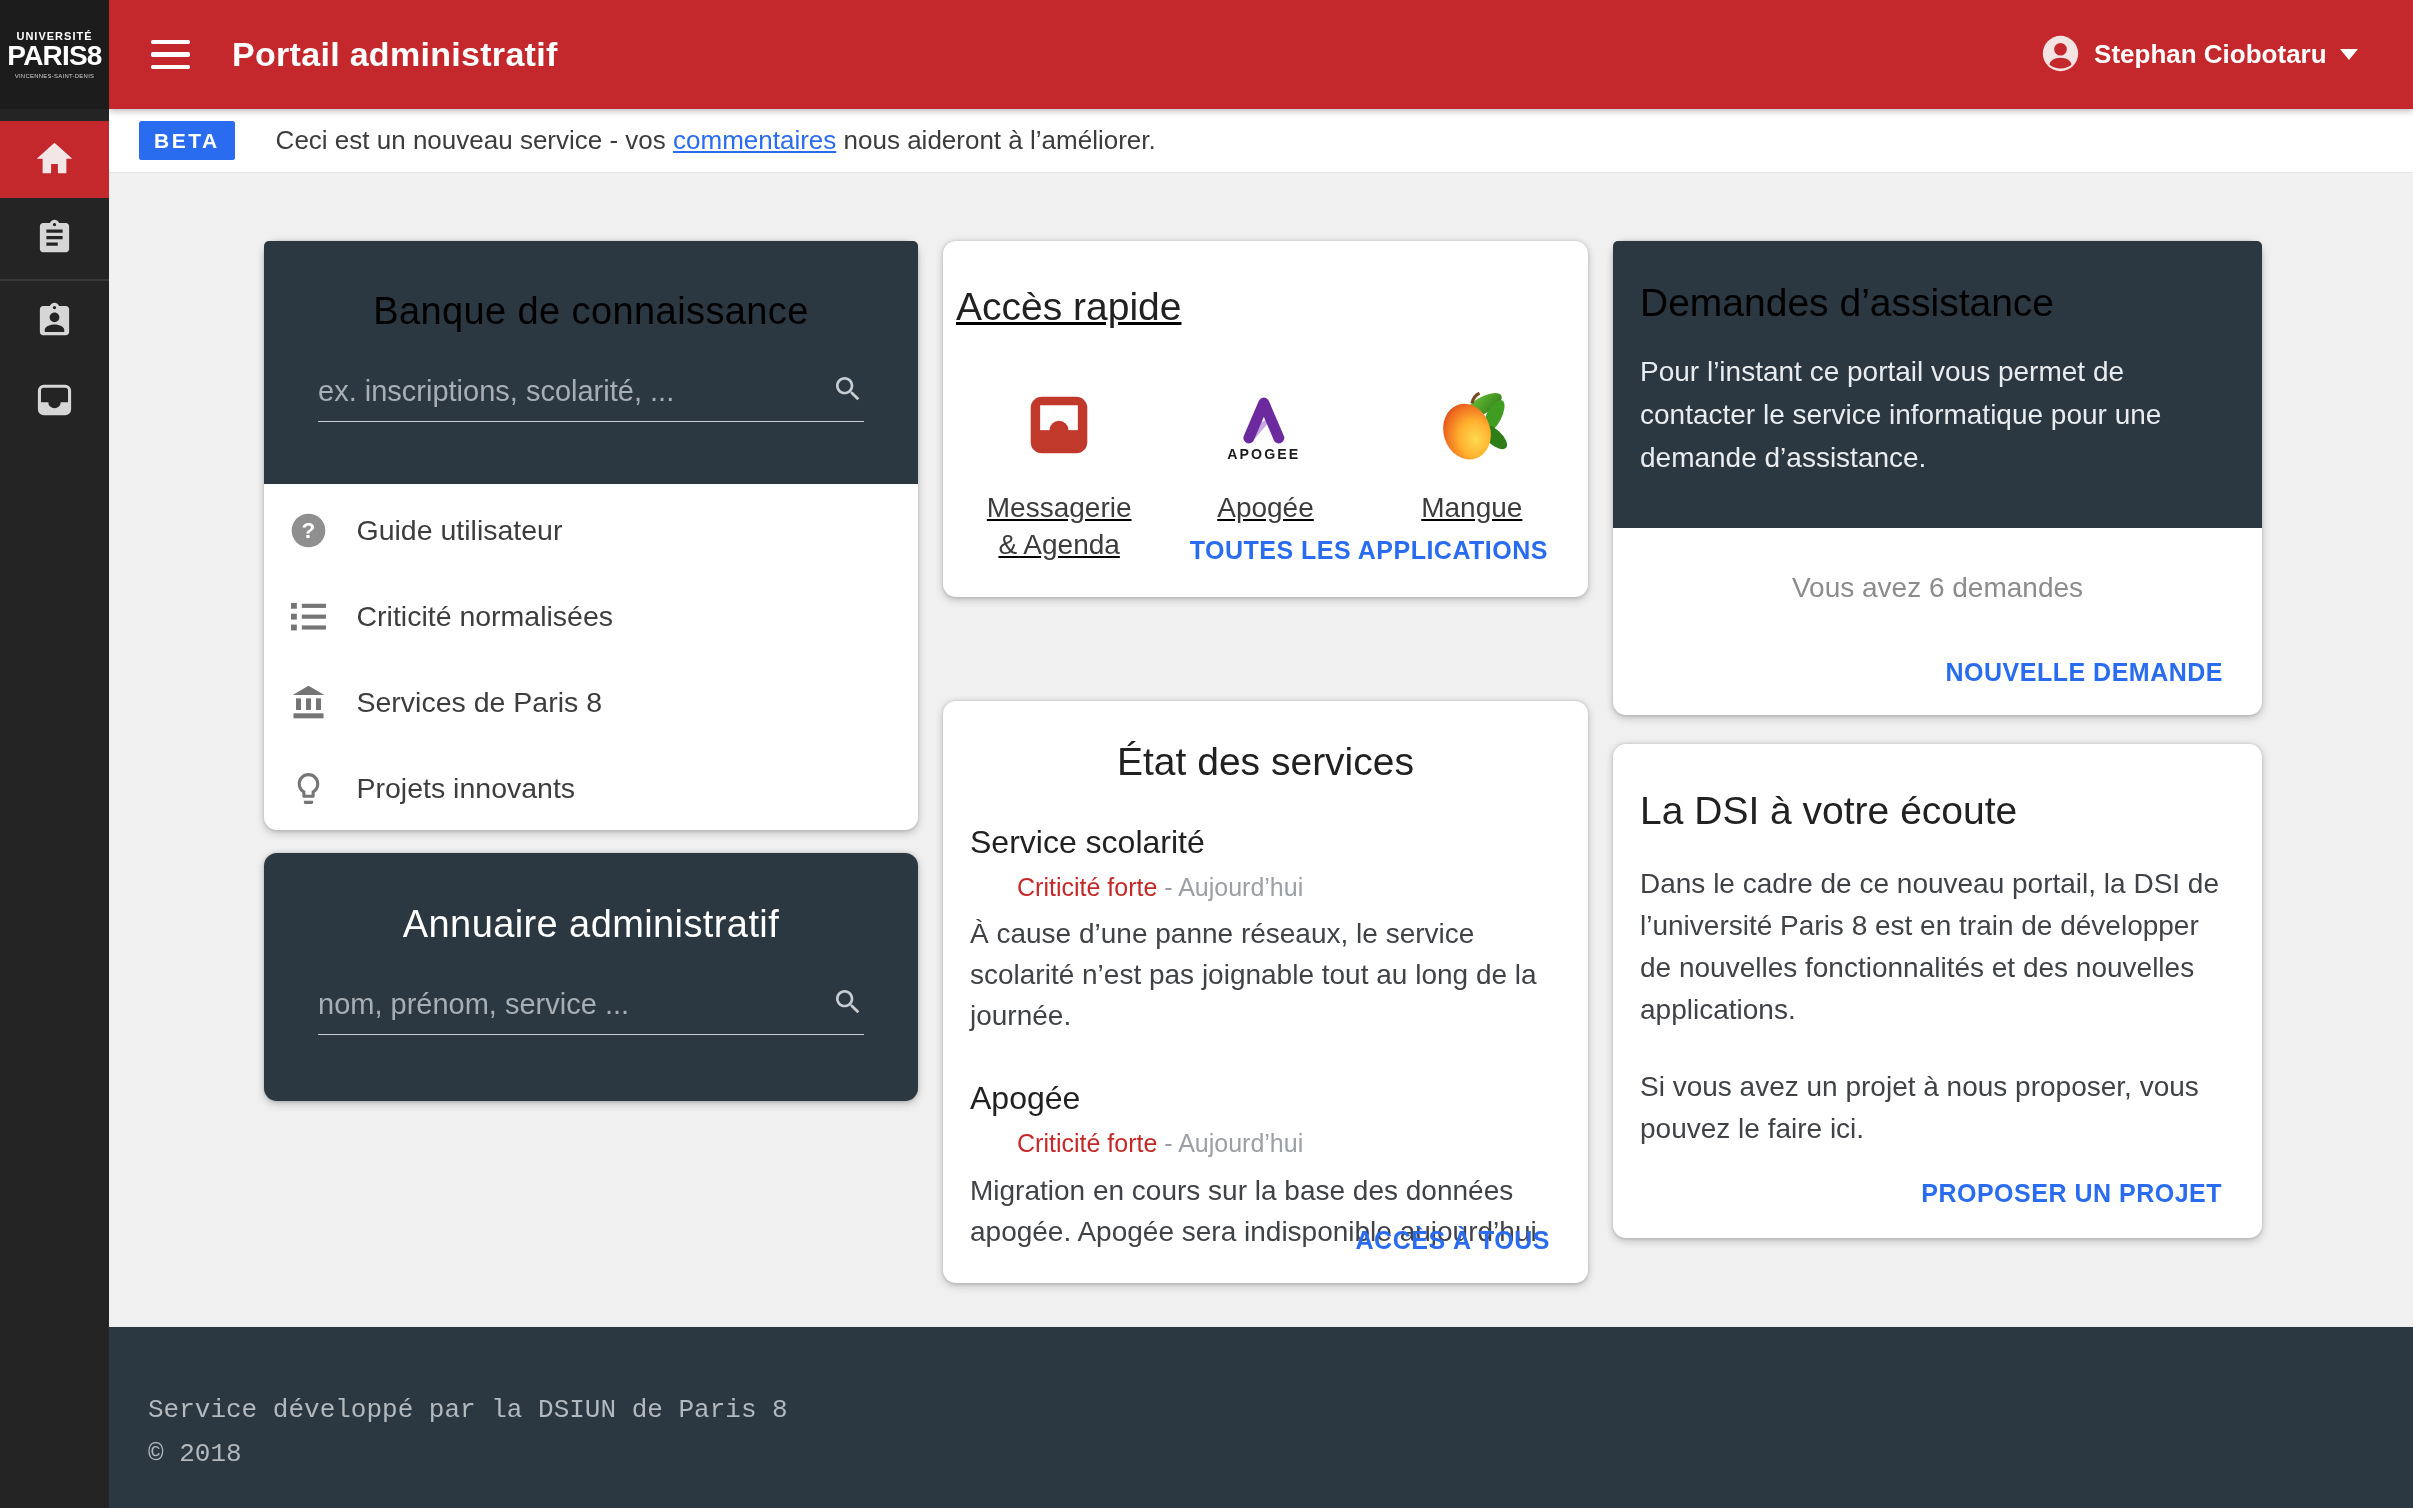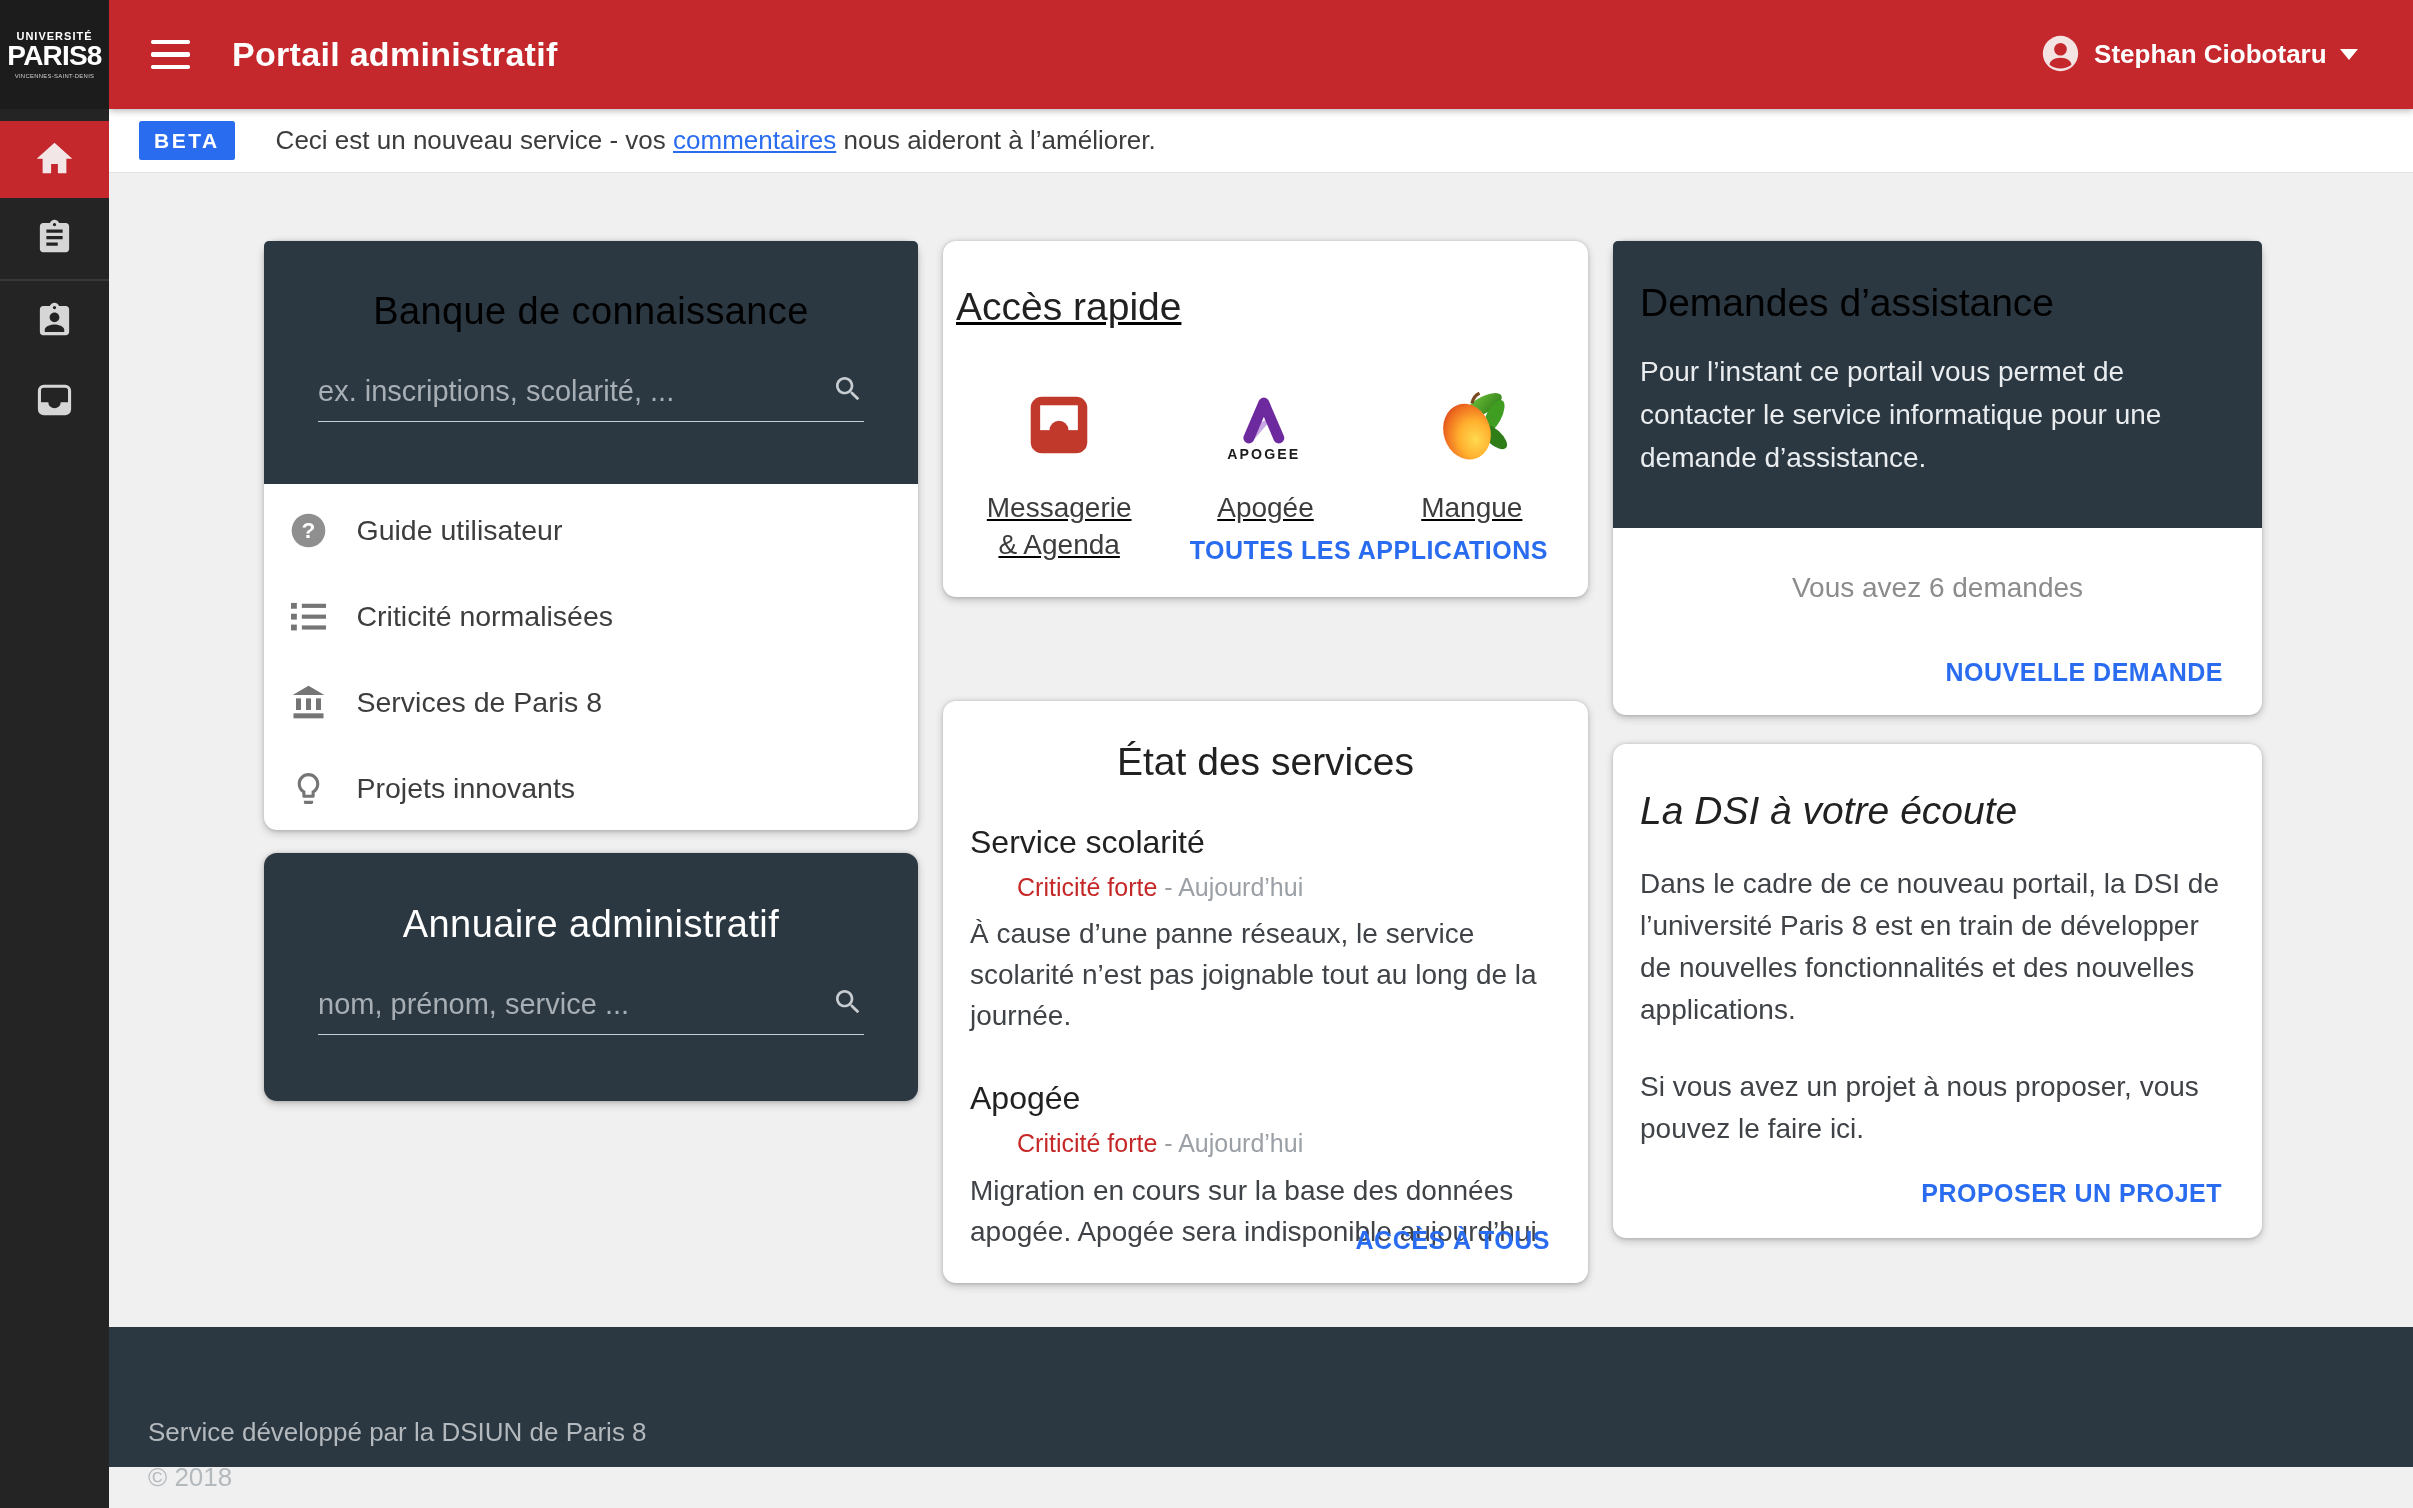--- a/index.html
+++ b/index.html
@@ -89,27 +89,27 @@
 
   
   .card-assist { left:1613px; top:241px; width:649px; height:474px; }
   .card-assist .dark-head { height:287px; padding:0 27px; }
   .a-title { padding-top:40px; font-size:39px; font-weight:normal; }
   .a-body { margin-top:25px; font-size:28px; line-height:43px; color:#e9edef; }
   .a-count { text-align:center; margin-top:44px; font-size:28px; color:#8c8c8c; }
 
   
   .card-dsi { left:1613px; top:744px; width:649px; height:494px; padding:0 27px; }
-  .dsi-title { padding-top:45px; font-size:39px; color:#212121; font-weight:normal;font-style:italic; }
+  .dsi-title { padding-top:45px; font-size:39px; color:#212121; font-weight:normal; }
   .dsi-p { margin-top:30px; font-size:28px; line-height:42px; color:#3f4246; }
   .dsi-p2 { margin-top:35px; }
 
   
-  .footer { position:absolute; left:109px; right:0; top:1327px; height:140px; background:#2b3741;
-            padding:90px 0 0 39px; }
+  .footer { position:absolute; left:109px; right:0; top:1327px; height:182px; background:#2b3741;
+            padding:68px 0 0 39px;font-family:Liberation Mono, monospace; }
   .f-line { font-size:26px; color:#b3b9bd; }
   .f-line2 { margin-top:14.2px; }
 </style>
 </head>
 <body>
 
 <div class="sidebar">
   <div class="logo-tile">
     <div class="logo-l1">UNIVERSITÉ</div>
     <div class="logo-l2">PARIS8</div>

